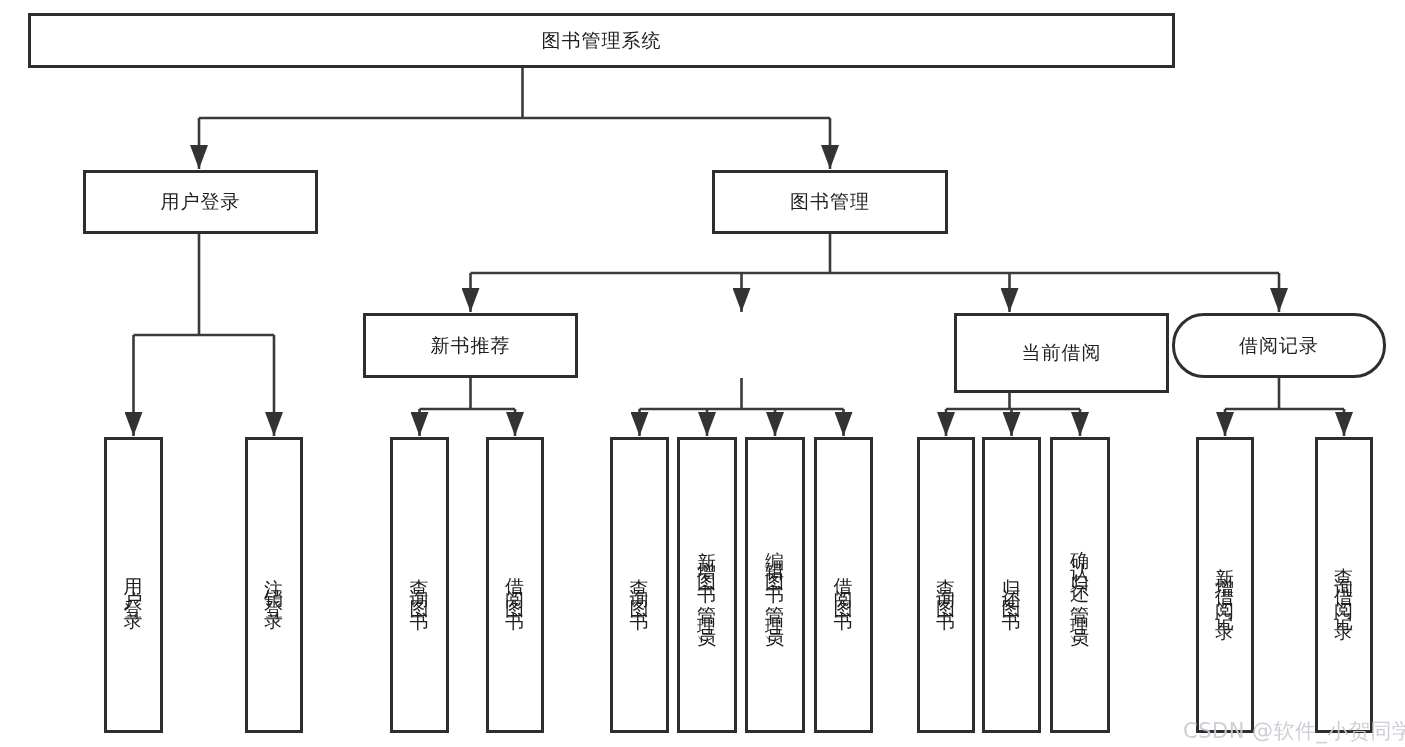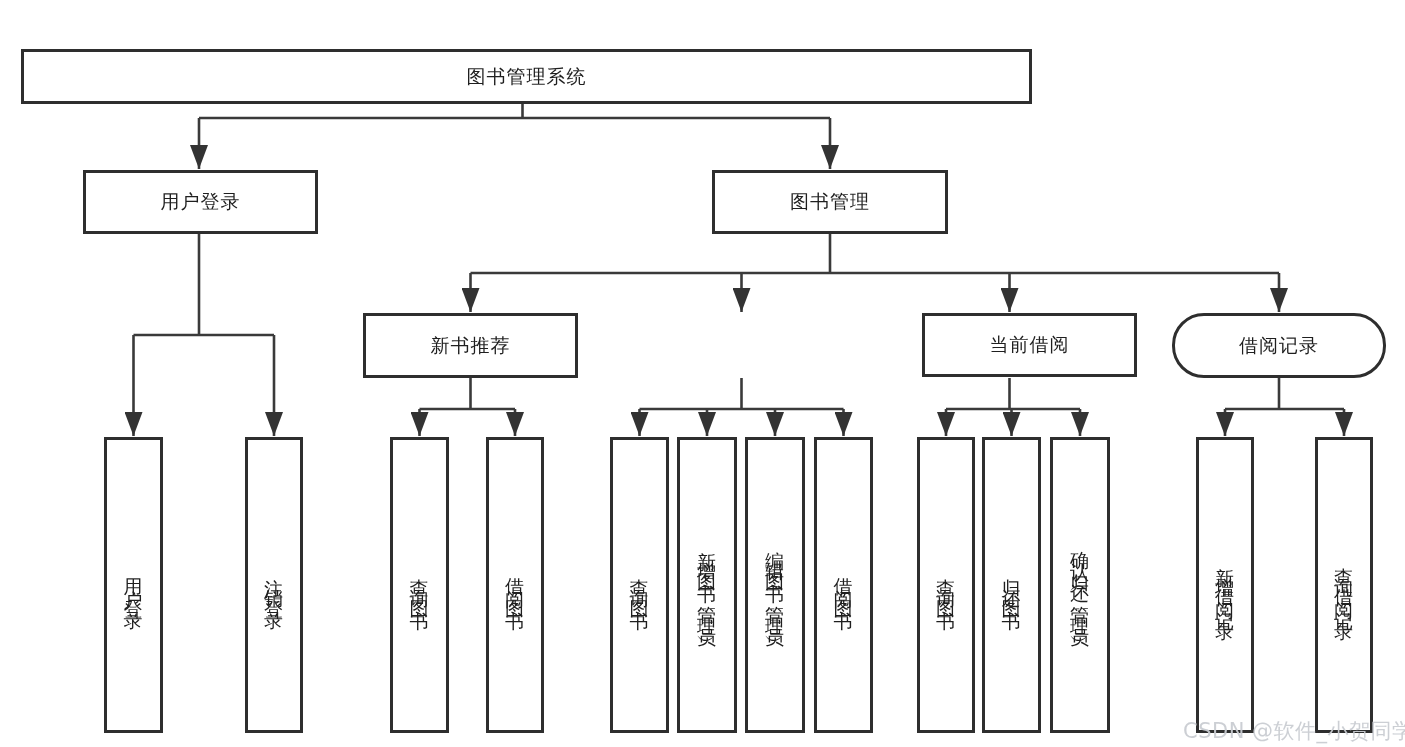--- a/index.html
+++ b/index.html
@@ -119,35 +119,35 @@
     <line x1="946" y1="409" x2="946" y2="436" marker-end="url(#arw)"></line>
     <line x1="1011.5" y1="409" x2="1011.5" y2="436" marker-end="url(#arw)"></line>
     <line x1="1080" y1="409" x2="1080" y2="436" marker-end="url(#arw)"></line>
 
     <line x1="1279" y1="378" x2="1279" y2="409"></line>
     <line x1="1225" y1="409" x2="1344" y2="409"></line>
     <line x1="1225" y1="409" x2="1225" y2="436" marker-end="url(#arw)"></line>
     <line x1="1344" y1="409" x2="1344" y2="436" marker-end="url(#arw)"></line>
   </svg>
 
-  <div class="box" style="left:21px; top:13px; width:1011px; height:55px;margin-top:36px;">
+  <div class="box" style="left:28px; top:13px; width:1147px; height:55px;">
     <span>图书管理系统</span>
   </div>
 
   <div class="box" style="left:83px; top:170px; width:235px; height:64px;">
     <span>用户登录</span>
   </div>
   <div class="box" style="left:712px; top:170px; width:236px; height:64px;">
     <span>图书管理</span>
   </div>
 
   <div class="box" style="left:363px; top:313px; width:215px; height:65px;">
     <span>新书推荐</span>
   </div>
-  <div class="box" style="left:922px; top:313px; width:215px; height:64px;">
+  <div class="box" style="left:954px; top:313px; width:215px; height:80px;">
     <span>当前借阅</span>
   </div>
   <div class="box" style="left:1172px; top:313px; width:214px; height:65px;border-radius:32px;">
     <span>借阅记录</span>
   </div>
 
   <div class="leaf" style="left:104px; top:437px; width:59px; height:296px;">
     <span>用户登录</span>
   </div>
   <div class="leaf" style="left:245px; top:437px; width:58px; height:296px;">

